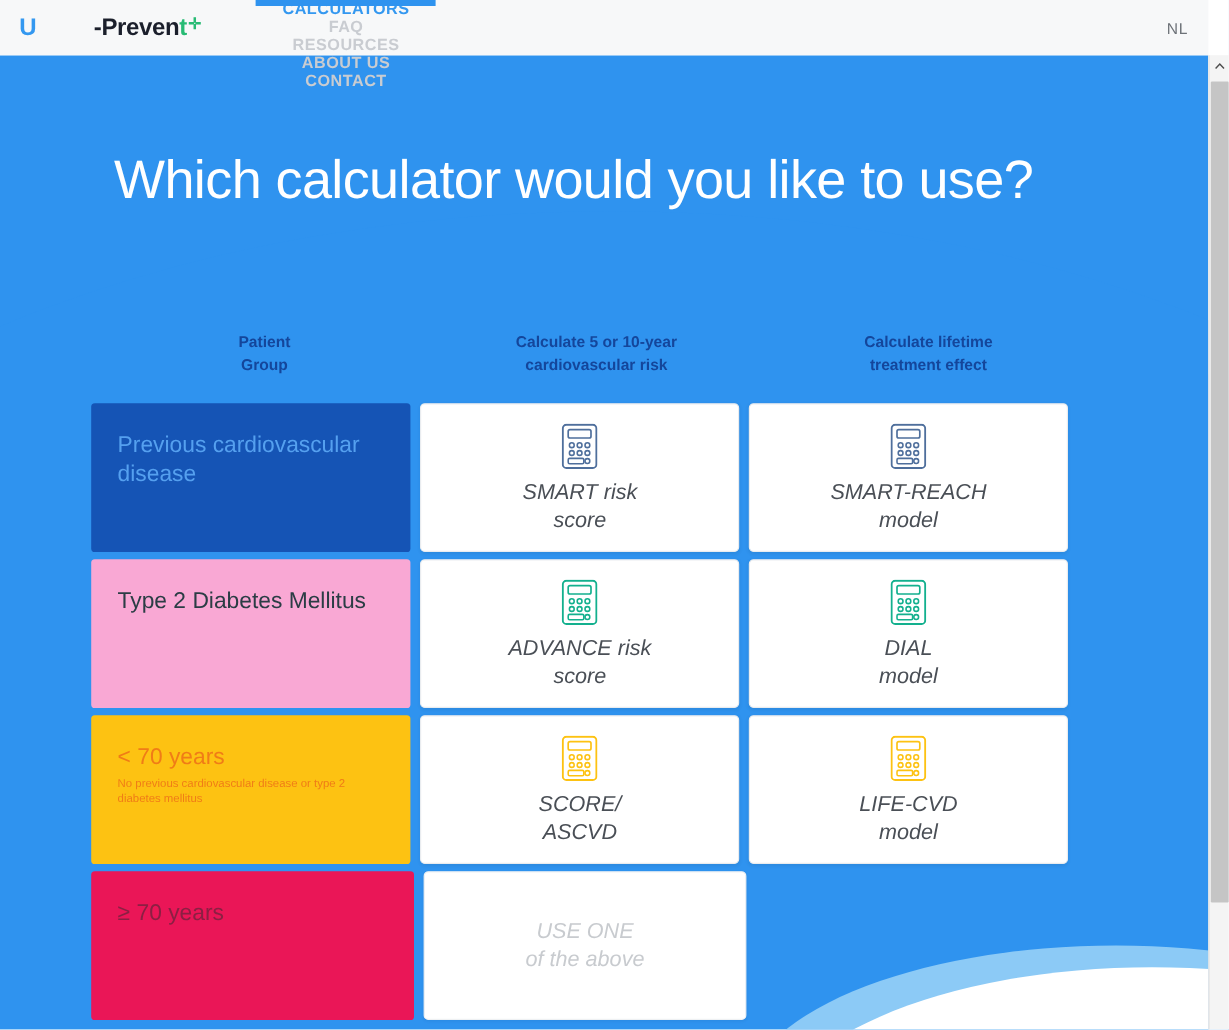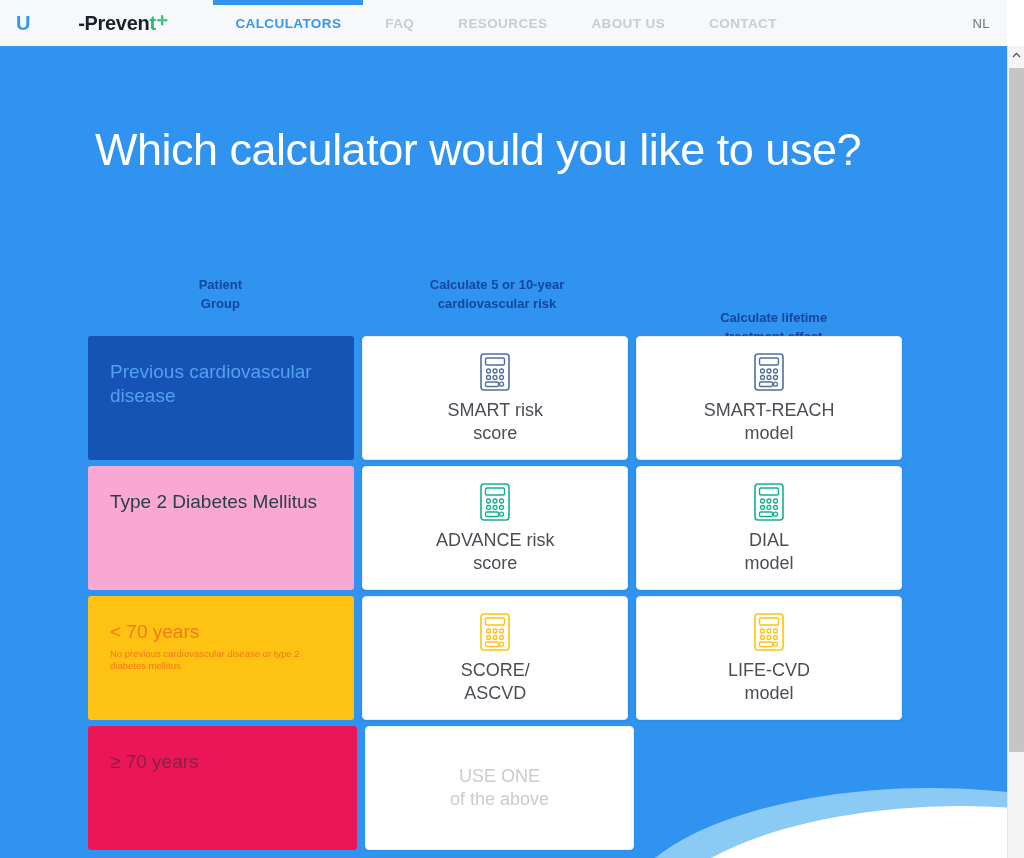--- a/index.html
+++ b/index.html
@@ -49,20 +49,21 @@
     margin-left: 1px;
     position: relative;
     top: -5px;
   }
 
   .nav {
     display: flex;
     align-items: center;
     margin-left: 46px;
     height: 46px;
+    flex-direction: column;
   }
   .nav-item {
     position: relative;
     height: 46px;
     display: flex;
     align-items: center;
     padding: 0 22px;
     font-size: 13.5px;
     font-weight: bold;
     letter-spacing: 0.4px;
@@ -184,27 +185,27 @@
   }
   .col-head {
     width: 269px;
     margin-right: 8px;
     text-align: center;
     color: #14469b;
     font-size: 13px;
     font-weight: bold;
     line-height: 19px;
   }
-  .col-head:last-child { margin-right: 0; margin-top: 33px; }
+  .col-head:last-child { margin-right: 0; }
 
   
   .grid {
     position: absolute;
     top: 290px;
-    left: 88px;
+    left: 76px;
     width: 826px;
   }
   .row {
     display: flex;
     margin-bottom: 6px;
     height: 124px;
   }
 
   .group-card {
     width: 269px;
@@ -260,20 +261,21 @@
   .calc-icon { height: 40px; margin-bottom: 6px; }
   .calc-icon svg { display: block; }
 
   .calc-label {
     font-size: 18px;
     line-height: 23px;
     color: #4a4f56;
     text-align: center;
     font-weight: normal;
     white-space: pre-line;
+    font-style: italic;
   }
 
   .calc-card.disabled {
     box-shadow: 0 1px 2px rgba(20,40,70,0.05);
     border-color: #eff1f3;
     cursor: default;
     justify-content: center;
     padding-top: 0;
   }
   .calc-card.disabled .calc-label { color: #c8cbcf; }

